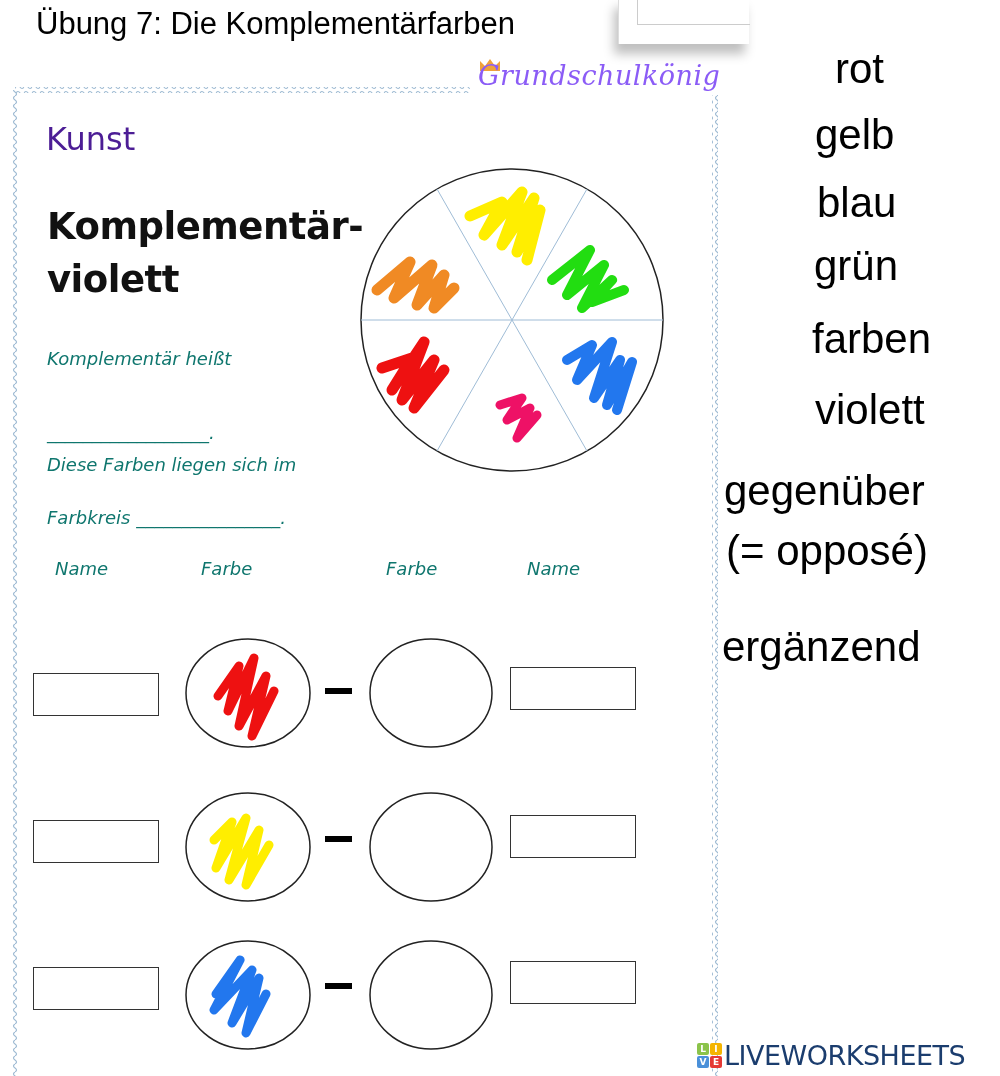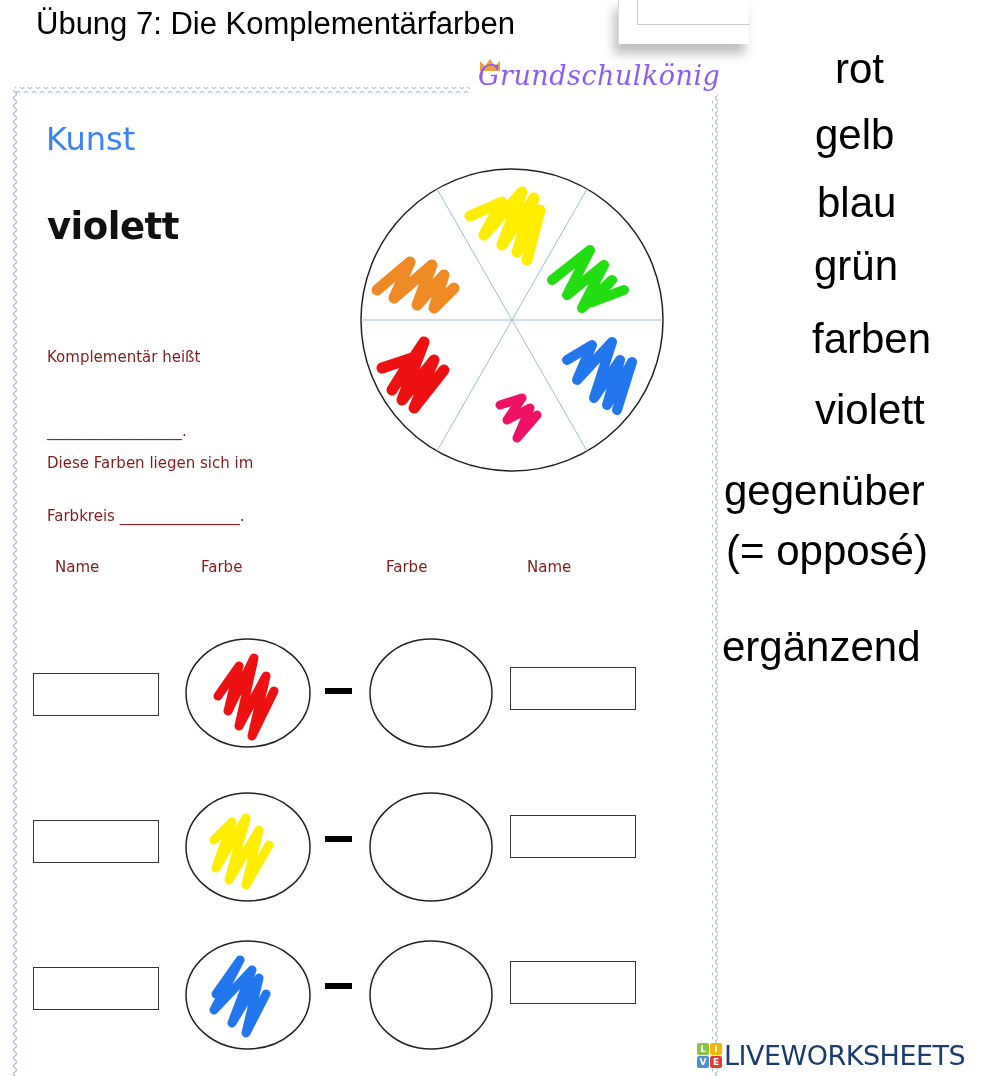--- a/index.html
+++ b/index.html
@@ -3,23 +3,23 @@
 <meta charset="utf-8">
 <style>
   html, body { margin:0; padding:0; }
   body { width:1000px; height:1076px; position:relative; background:#ffffff; overflow:hidden; font-family:"Liberation Sans", sans-serif; }
   .abs { position:absolute; }
   .title { left:36px; top:6px; font-size:31px; color:#000000; font-family:"Liberation Sans", sans-serif; white-space:nowrap; }
   .curl { left:618px; top:-2px; width:130px; height:46px; background:#fff; border-left:1px solid #ddd; box-shadow: -4px 10px 10px rgba(0,0,0,0.25); }
   .curl-inner { position:absolute; left:18px; top:0; width:112px; height:26px; border-left:1px solid #ccc; border-bottom:1px solid #ccc; }
   .logo { left:478px; top:60px; font-family:"DejaVu Serif", serif; font-style:italic; font-size:27px; color:#8b5cf6; letter-spacing:0.5px; white-space:nowrap; }
   .crown { left:478px; top:58px; }
-  .kunst { left:46px; top:120px; font-size:32px; font-family:"DejaVu Sans", sans-serif; color:#3b82f6; }
+  .kunst { left:46px; top:120px; font-size:32px; font-family:"DejaVu Sans", sans-serif; color:#4c1d95; }
   .h1 { left:47px; top:200px; font-size:37px; font-weight:bold; color:#111; font-family:"DejaVu Sans", sans-serif; line-height:53px; letter-spacing:-0.5px; }
-  .txt { font-family:"DejaVu Sans", sans-serif; font-size:15px; color:#7f1d1d; white-space:nowrap; }
+  .txt { font-family:"DejaVu Sans", sans-serif; font-size:18px; color:#0f766e; white-space:nowrap;font-style:italic; }
   .box { border:1.5px solid #333; background:#fff; }
   .word { font-family:"Liberation Sans", sans-serif; font-size:42px; color:#000; white-space:nowrap; line-height:1; }
   .lw { left:697px; top:1040px; display:flex; align-items:center; }
   .lw-text { font-family:"DejaVu Sans", sans-serif; font-weight:normal; font-size:27px; color:#1b3d6e; letter-spacing:-0.5px; }
   .lw-grid { display:grid; grid-template-columns:12px 12px; grid-template-rows:12px 12px; gap:1px; margin-right:2px; }
   .lw-grid span { font-family:"DejaVu Sans", sans-serif; font-size:9px; font-weight:bold; color:#fff; display:flex; align-items:center; justify-content:center; border-radius:2px; }
 </style>
 </head>
 <body>
 
@@ -42,20 +42,21 @@
   <rect x="712" y="95" width="6" height="981" fill="url(#waveV)"></rect>
 </svg>
 
 <svg class="abs crown" width="24" height="14">
   <path d="M2 13 L2 3 L7 8 L12 1 L17 8 L22 3 L22 13 Z" fill="#f0a23a"></path>
 </svg>
 <div class="abs logo">Grundschulkönig</div>
 
 <div class="abs kunst">Kunst</div>
 <div class="abs h1">
+  <div>Komplementär-</div>
   <div>violett</div>
 </div>
 <div class="abs txt" style="left:47px;top:348px">Komplementär heißt</div>
 <div class="abs txt" style="left:47px;top:422px">__________________.</div>
 <div class="abs txt" style="left:47px;top:454px">Diese Farben liegen sich im</div>
 <div class="abs txt" style="left:47px;top:507px">Farbkreis ________________.</div>
 
 <svg class="abs" style="left:355px;top:168px" width="315" height="305">
   <g transform="translate(157,152)">
     <circle r="151" fill="#fff" stroke="#222" stroke-width="1.5"></circle>

